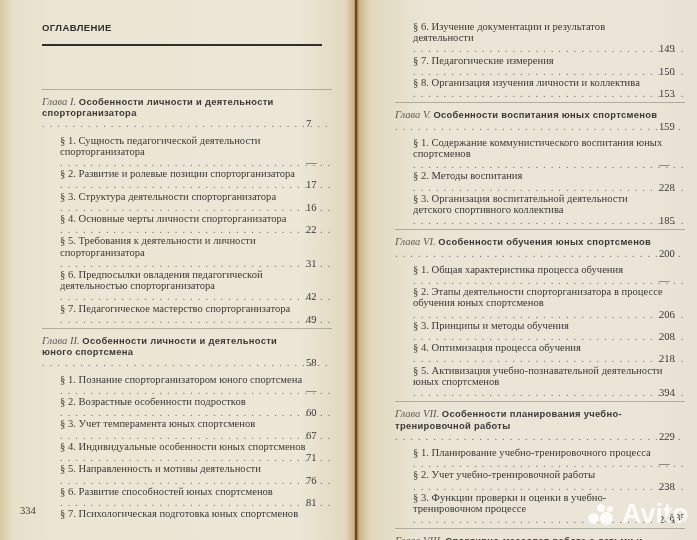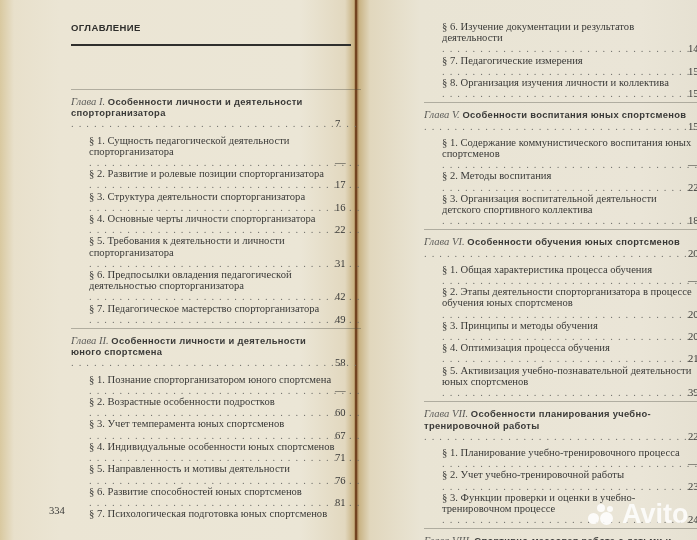--- a/index.html
+++ b/index.html
@@ -1,21 +1,21 @@
 <!DOCTYPE html>
 <html><head>
 <meta charset="utf-8">
 <style>
   html,body{margin:0;padding:0;}
   body{width:697px;height:540px;overflow:hidden;position:relative;
        background:#e6dfcd;font-family:"Liberation Serif","DejaVu Serif",serif;color:#3a3a38;}
   .spread{position:absolute;left:0;top:0;width:697px;height:540px;
           background:linear-gradient(90deg,#d9c9a0 0px,#e8e0cb 14px,#ebe5d4 60px,#ebe6d6 300px,#e2d8bf 345px,#c8b282 354px,#7a4a22 356px,#c9b384 359px,#e1d7bd 370px,#e9e4d4 420px,#eae5d7 640px,#e6e1d2 697px);}
   .gutter{position:absolute;left:355px;top:0;width:2px;height:540px;background:#6b3b1a;opacity:.75;}
-  .page{position:absolute;top:0;height:540px;margin-left:29px;}
+  .page{position:absolute;top:0;height:540px;}
   .page.left{left:0;width:352px;}
   .page.right{left:360px;width:337px;}
   .toc-title{position:absolute;left:42px;top:22px;font-family:"Liberation Sans","DejaVu Sans",sans-serif;
              font-size:9.5px;font-weight:bold;letter-spacing:.4px;color:#2e2e2c;}
   .toc-rule{position:absolute;left:42px;top:44px;width:280px;height:2px;background:#2f2f2d;}
   .entries{position:absolute;font-size:10.6px;line-height:11.2px;}
   .page.left .entries{left:42px;top:86px;width:290px;}
   .page.right .entries{left:35px;top:21px;width:290px;}
   .row{position:relative;display:flex;align-items:flex-end;}
   .row .txt{flex:1;padding-right:22px;position:relative;overflow:hidden;}

